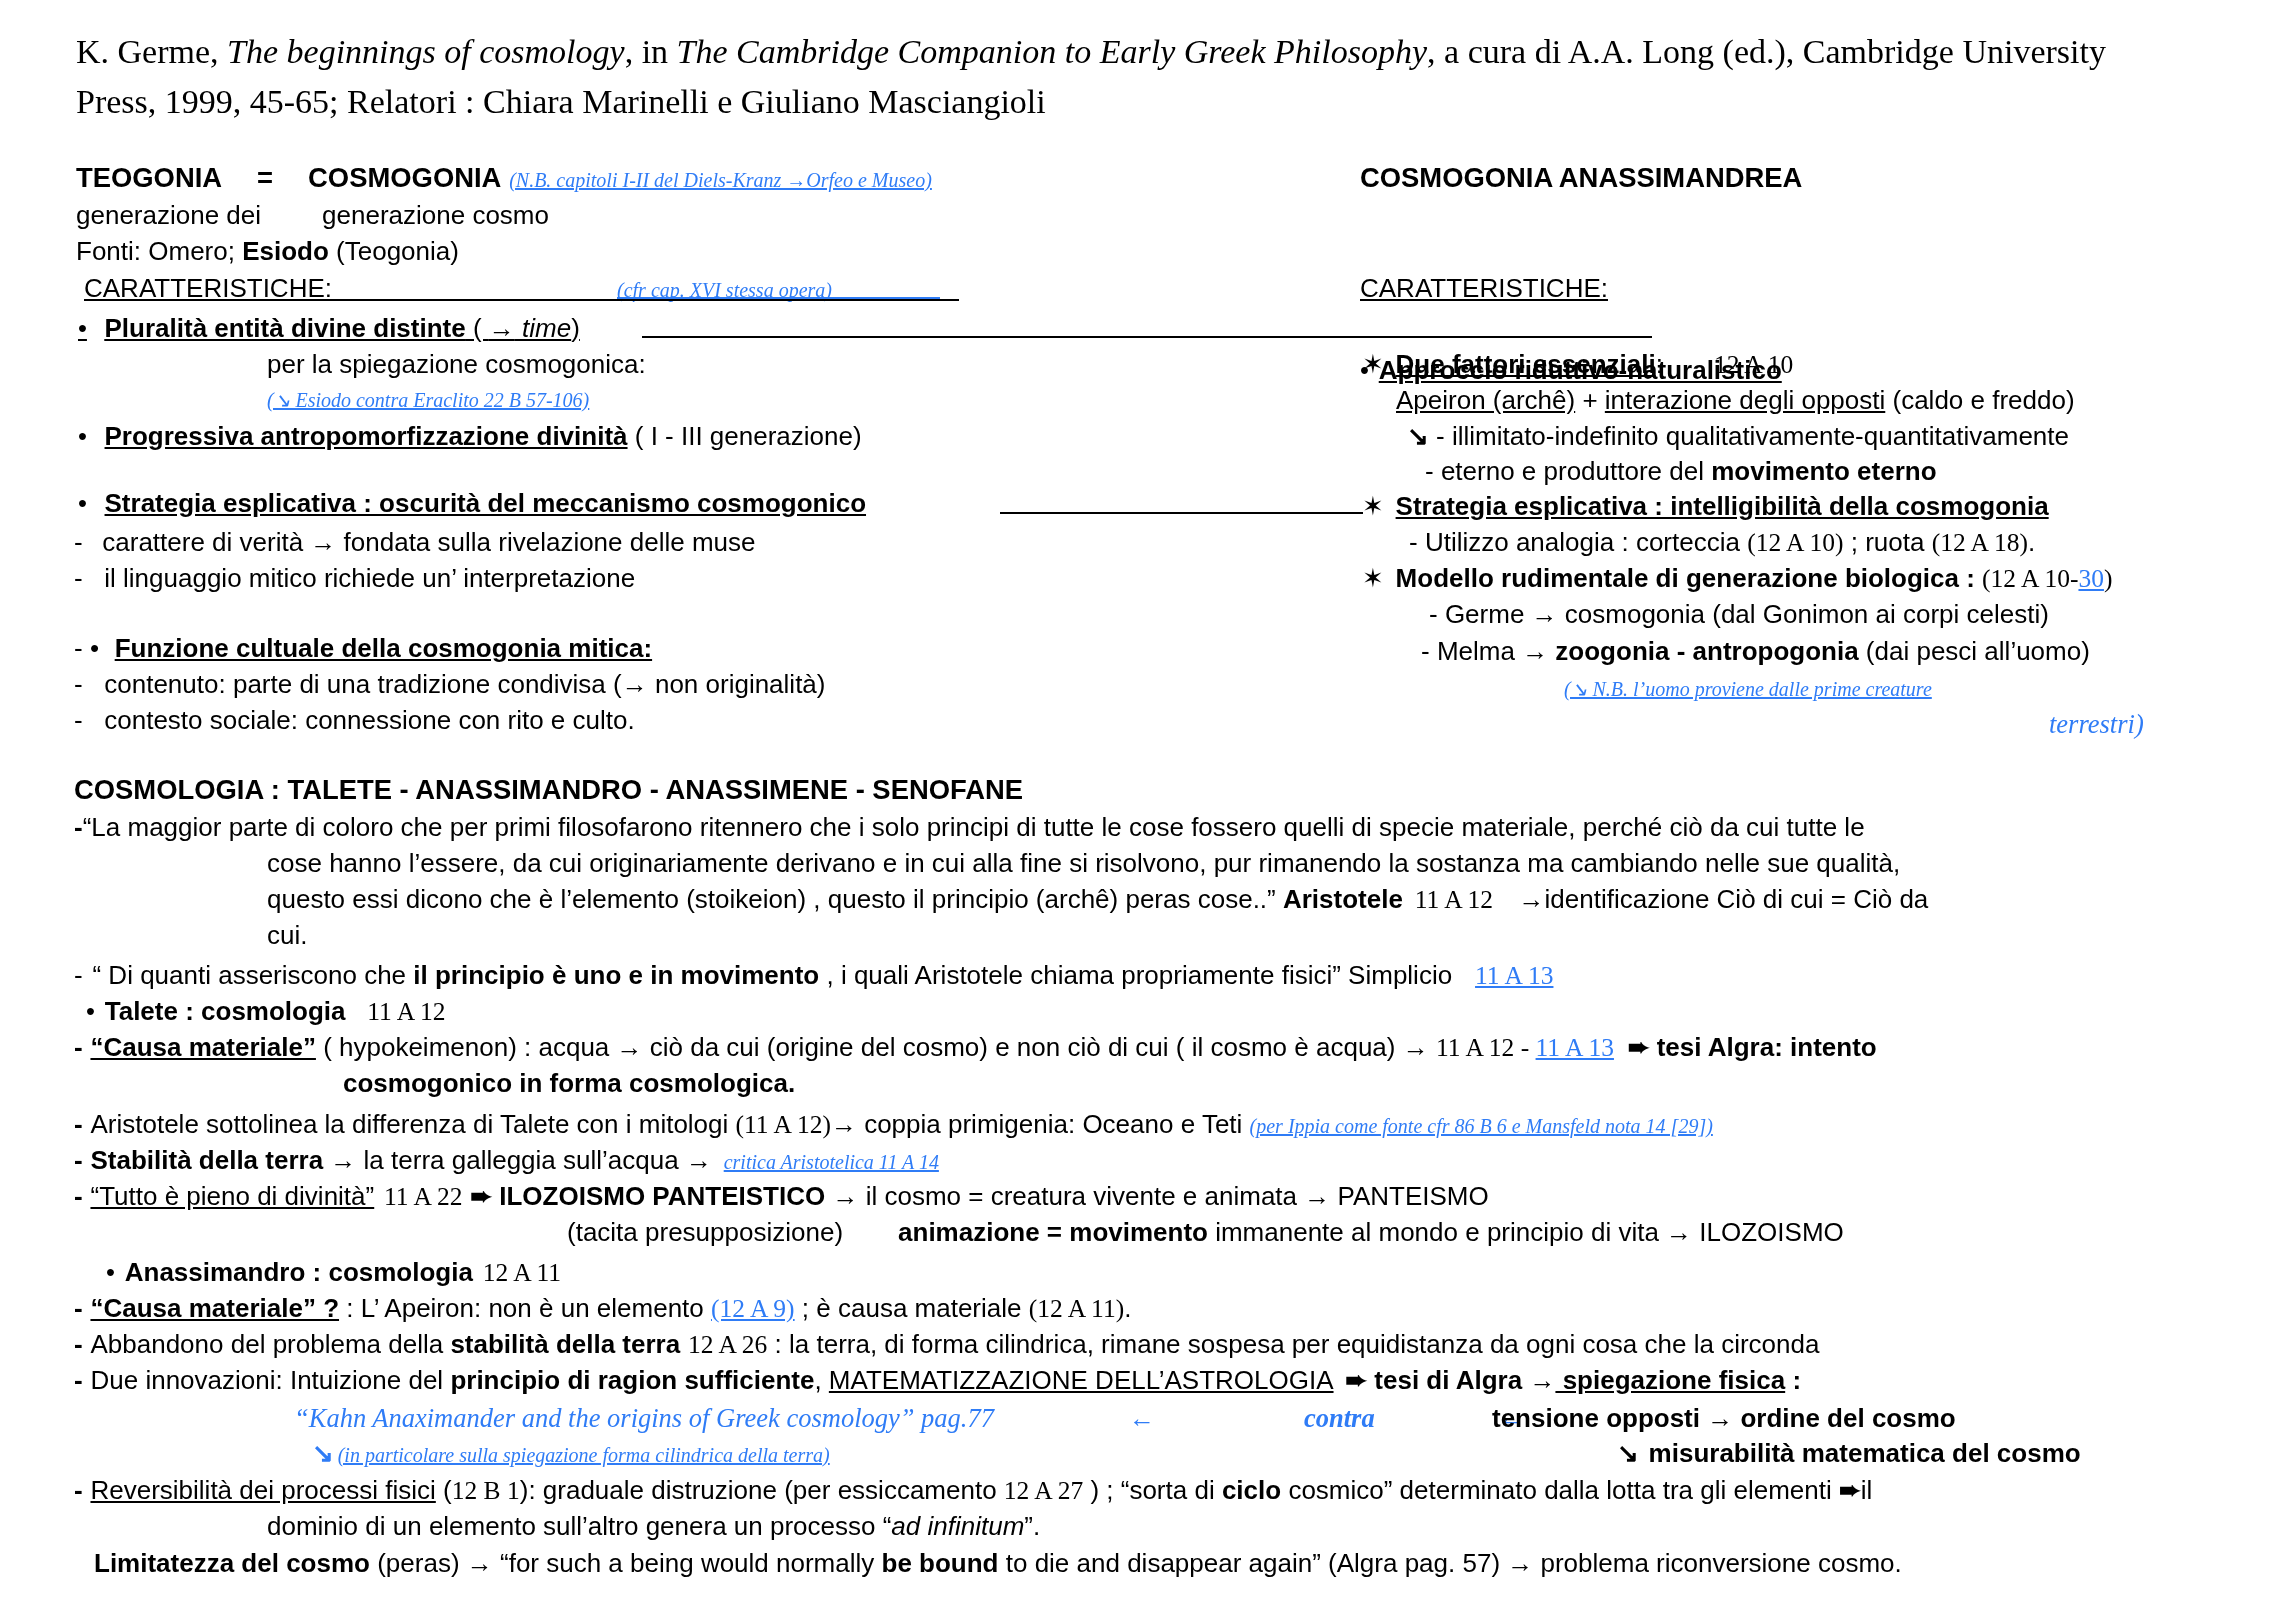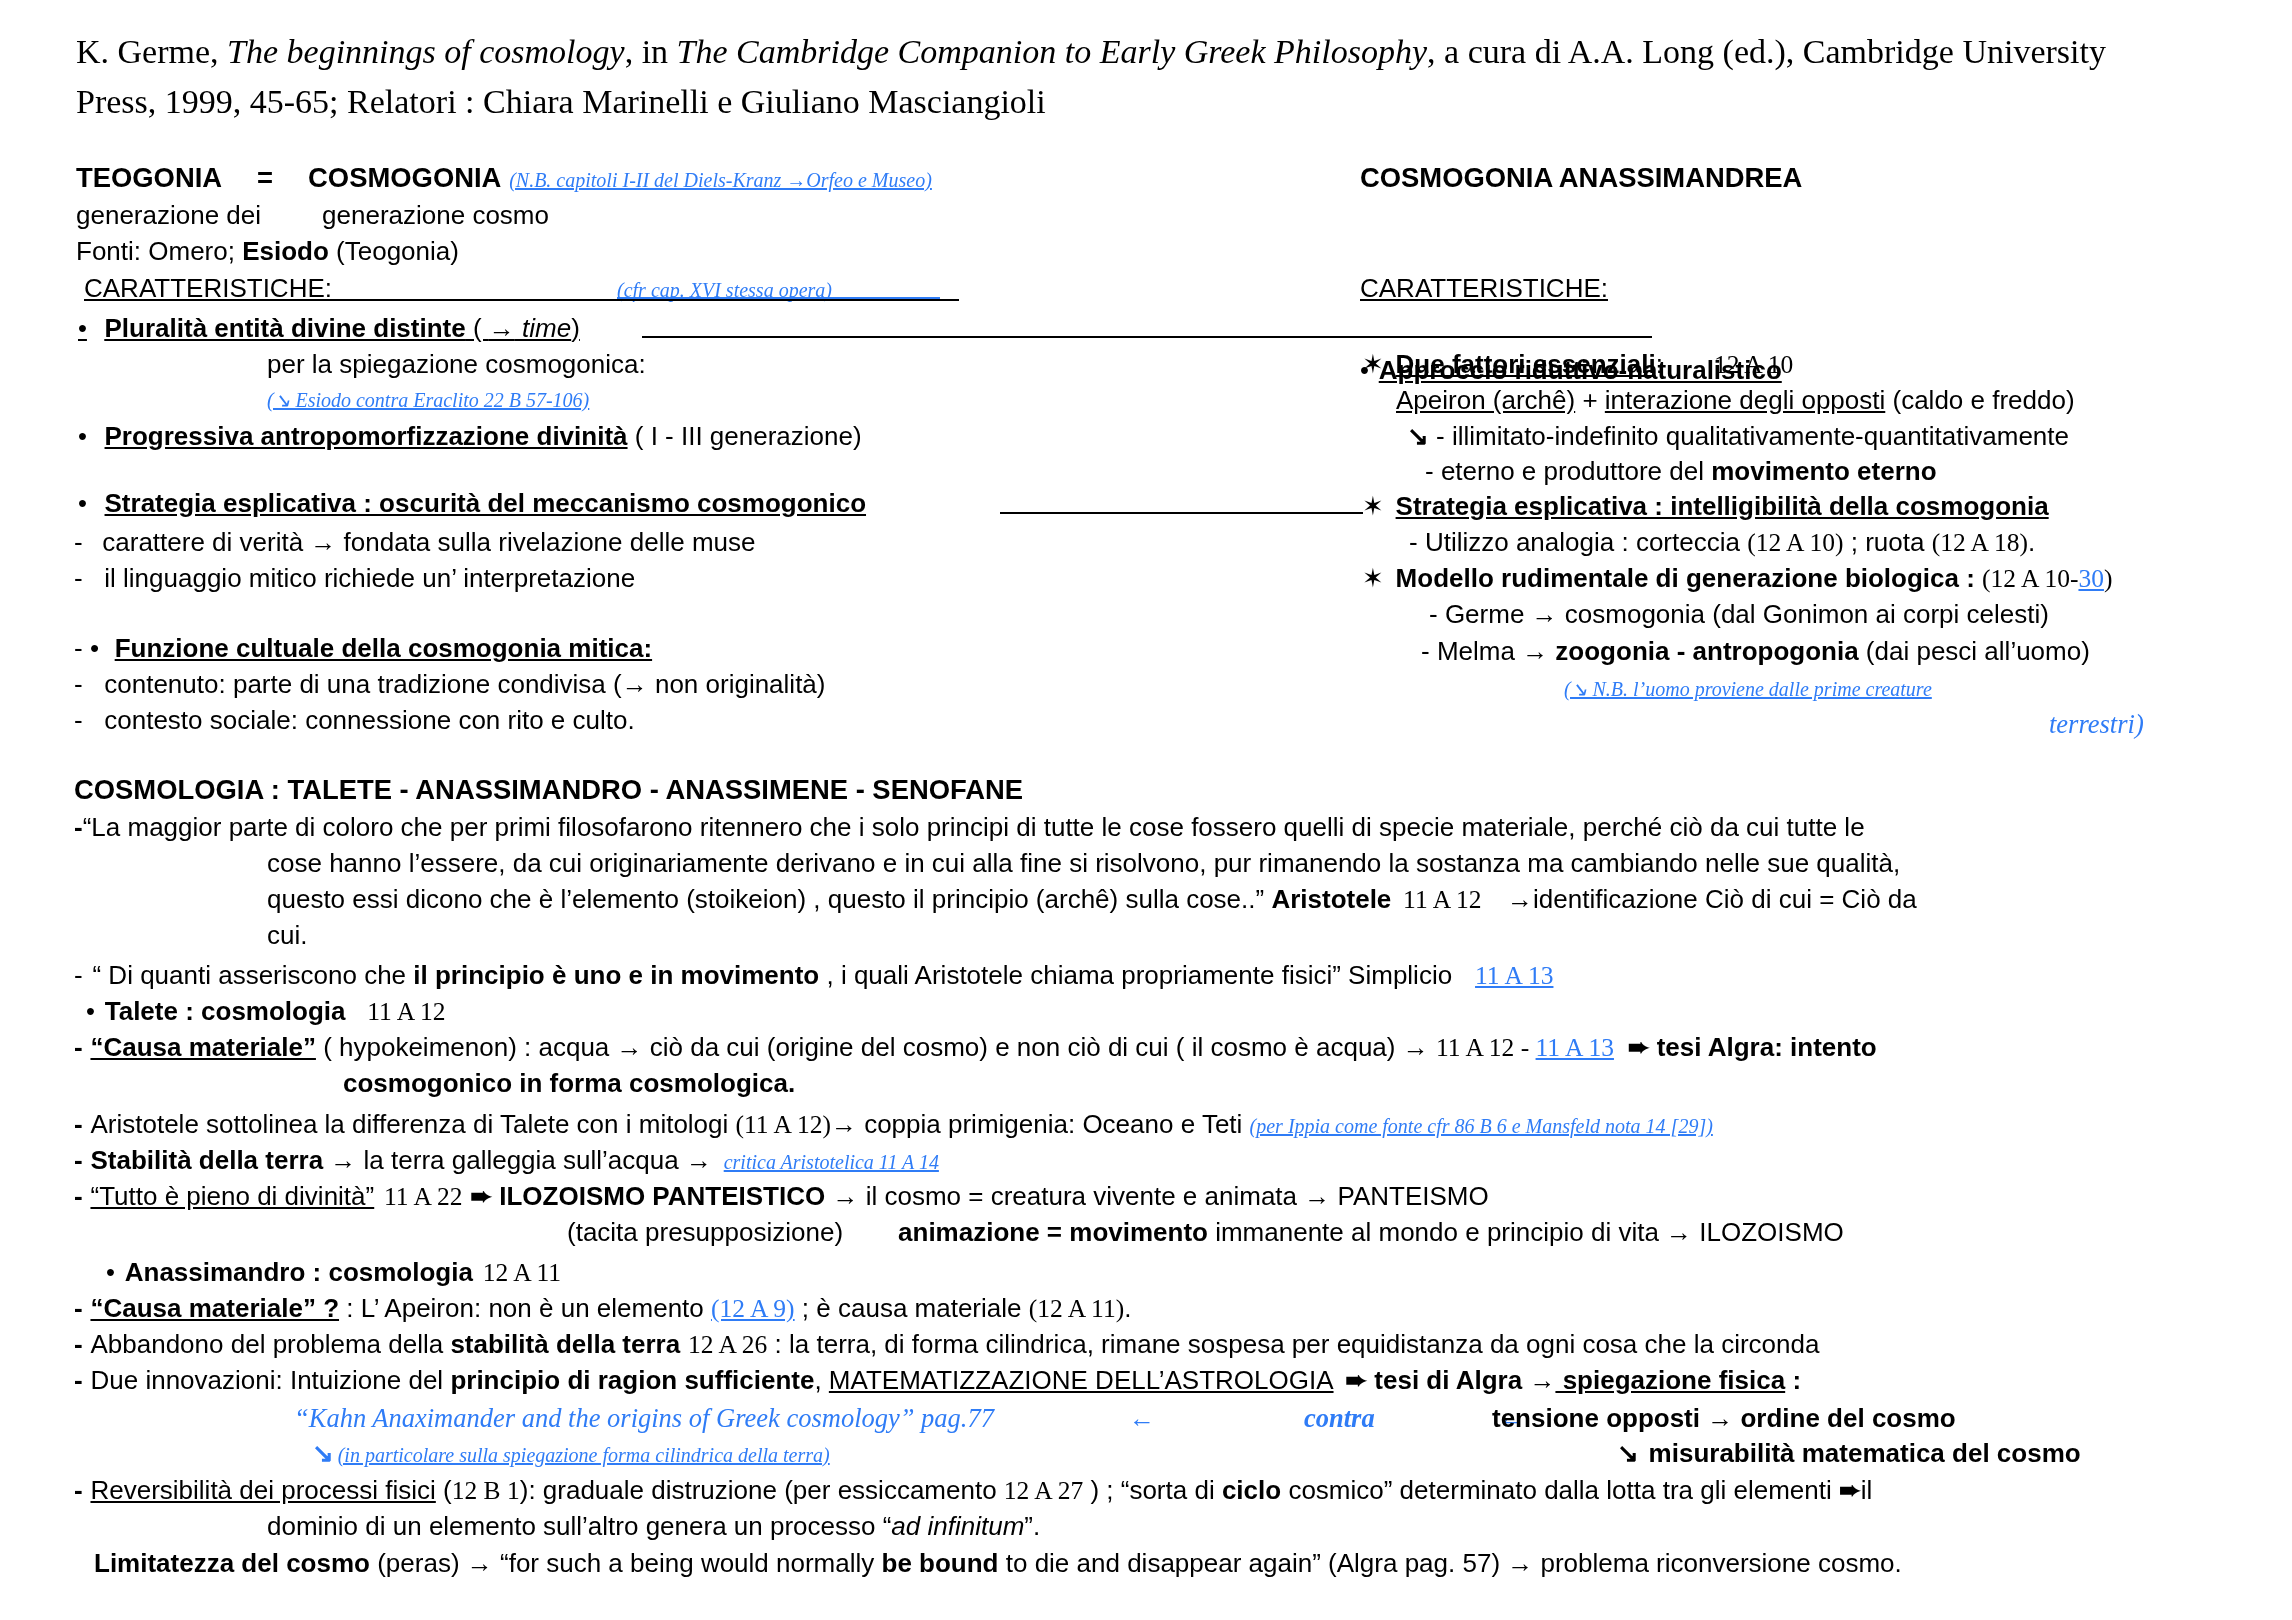--- a/index.html
+++ b/index.html
@@ -193,21 +193,21 @@
 
   <div class="blk" style="left:74px; top:774px; font-size:27.4px;">
     <b>COSMOLOGIA : TALETE - ANASSIMANDRO - ANASSIMENE - SENOFANE</b>
   </div>
 
   <div class="blk" style="left:74px; top:811px;">
     <b>-</b><span>“La maggior parte di coloro che per primi filosofarono ritennero che i solo principi  di tutte le cose fossero quelli di specie materiale, perché ciò da cui tutte le</span>
   </div>
   <div class="blk" style="left:267px; top:847px;">cose hanno l’essere, da cui originariamente derivano e in cui alla fine si risolvono, pur rimanendo la sostanza ma cambiando nelle sue qualità,</div>
   <div class="blk" style="left:267px; top:883px;">
-    <span>questo essi dicono che è l’elemento (stoikeion) , questo il principio (archê) sulla cose..”  </span><b>Aristotele</b><span style="display:inline-block;width:11.8px"></span><span class="seri">11 A 12</span><span style="display:inline-block;width:25.5px"></span><span>→identificazione Ciò di cui = Ciò da</span>
+    <span>questo essi dicono che è l’elemento (stoikeion) , questo il principio (archê) peras cose..”  </span><b>Aristotele</b><span style="display:inline-block;width:11.8px"></span><span class="seri">11 A 12</span><span style="display:inline-block;width:25.5px"></span><span>→identificazione Ciò di cui = Ciò da</span>
   </div>
   <div class="blk" style="left:267px; top:919px;">cui.</div>
 
   <div class="blk" style="left:74px; top:959px;">
     <span>-</span><span style="display:inline-block;width:9.8px"></span><span>“ Di quanti asseriscono che </span><b>il principio è uno e in movimento</b><span> , i quali Aristotele chiama propriamente fisici” Simplicio </span><span style="display:inline-block;width:15.7px"></span><span class="seri blue u">11 A 13</span>
   </div>
 
   <div class="blk" style="left:86px; top:995px;">
     <span class="bullet">•</span><span style="display:inline-block;width:9.8px"></span><b>Talete : cosmologia</b><span style="display:inline-block;width:21.6px"></span><span class="seri">11 A 12</span>
   </div>

